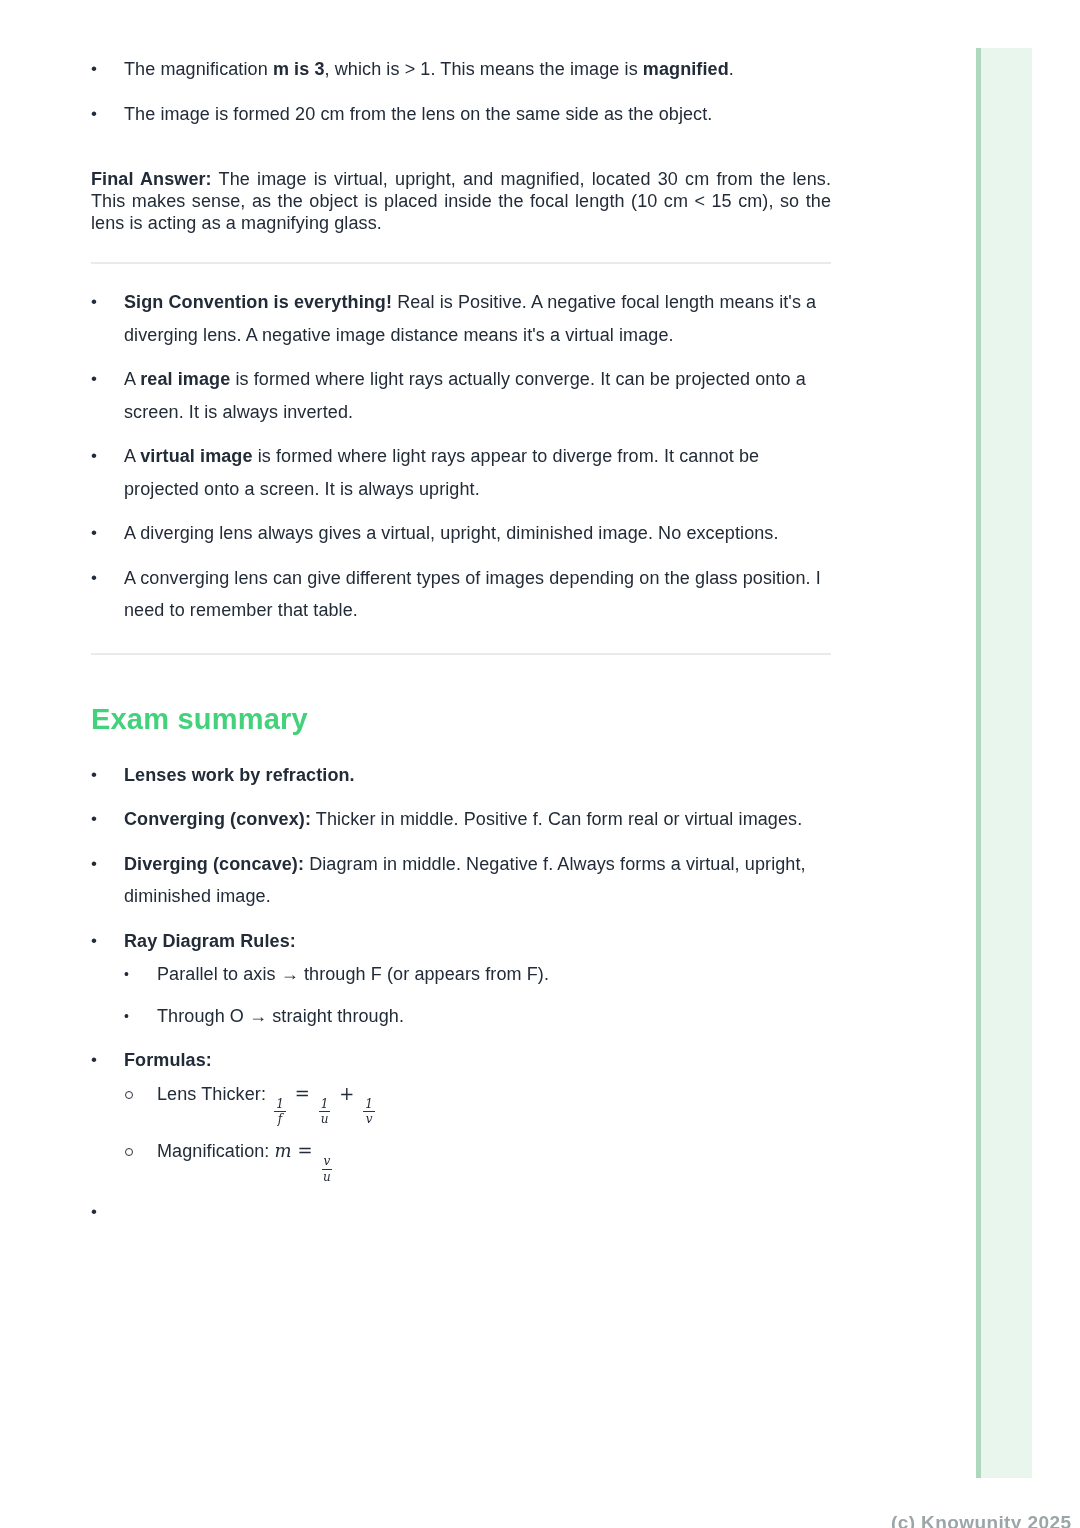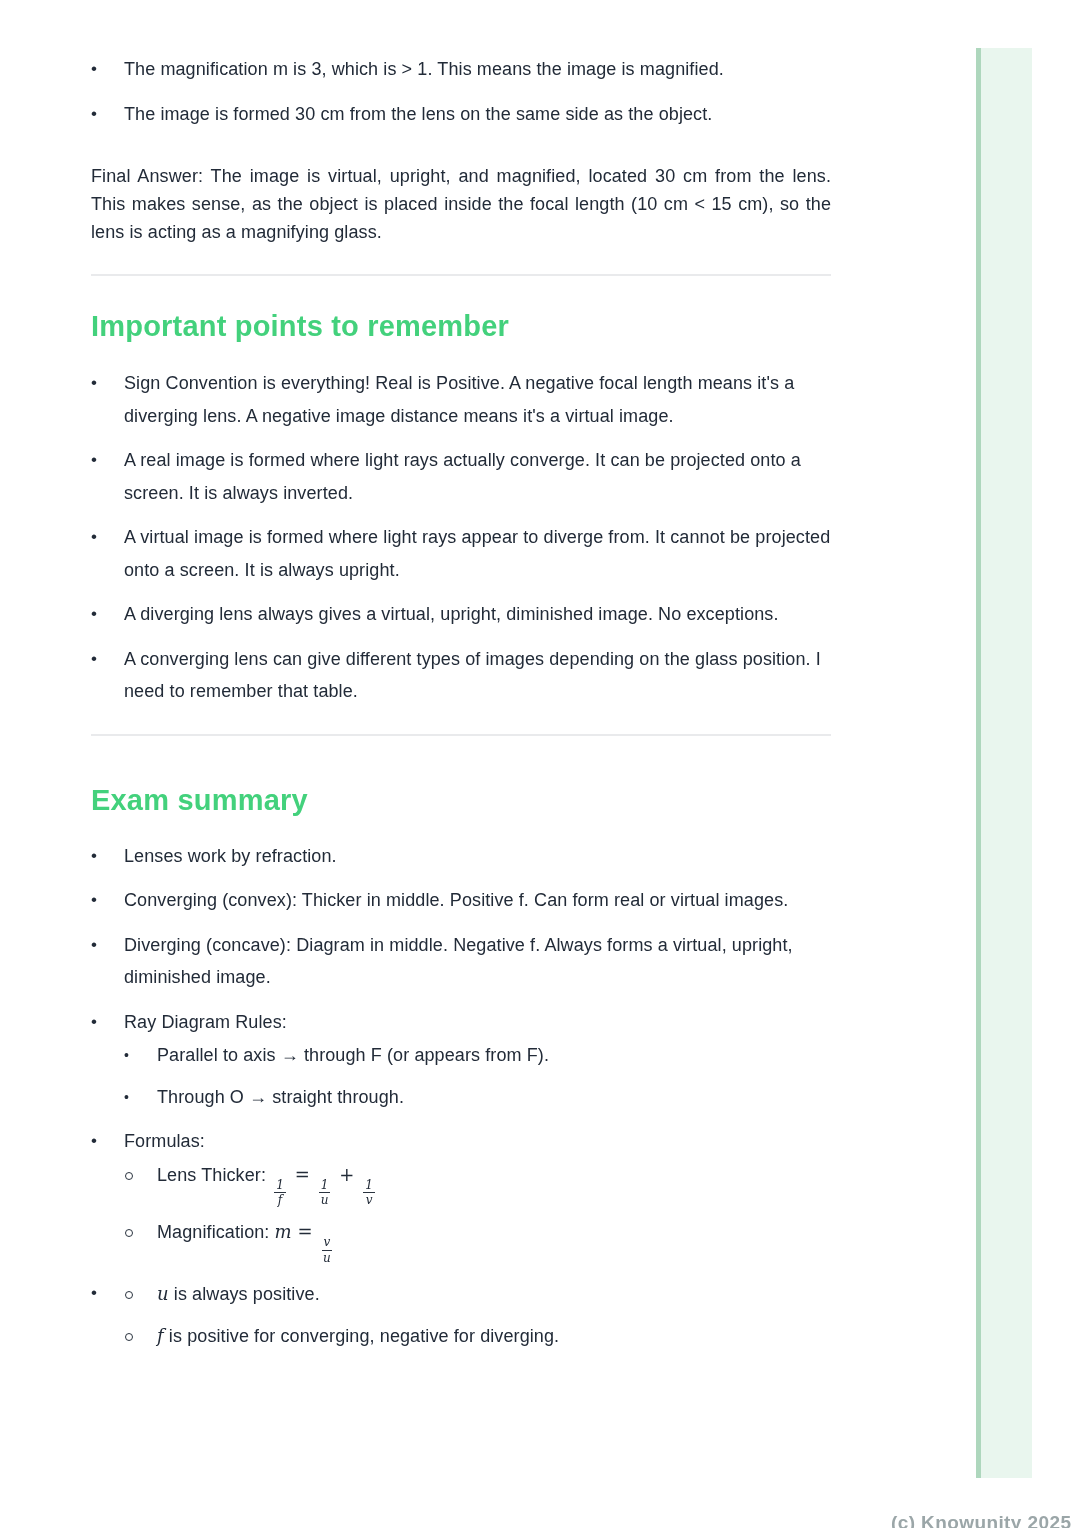--- a/index.html
+++ b/index.html
@@ -60,23 +60,23 @@
   .ring {
     display: inline-block;
     width: 8px;
     height: 8px;
     border: 1.5px solid #2a333f;
     border-radius: 50%;
     margin-top: 12px;
     margin-left: 1px;
   }
   .para {
-    margin-top: 20px;
+    margin-top: 26px;
     font-size: 18px;
-    line-height: 28px;
+    line-height: 22px;
     text-align: justify;
     letter-spacing: 0.1px;
   }
   .divider {
     margin-top: 28px;
     height: 2px;
     background: #e9eaec;
     width: 100%;
   }
   .divider.second { margin-top: 14px; }
@@ -84,21 +84,21 @@
     margin-top: 32px;
     font-size: 29px;
     line-height: 37px;
     font-weight: bold;
     color: #43d17c;
     letter-spacing: 0.2px;
   }
   h2.section-heading.exam { margin-top: 46px; }
   .ul.important { margin-top: 22px; }
   .ul.exam-list { margin-top: 21px; }
-  .b { font-weight: normal; }
+  .b { font-weight: bold; }
   .i { }
   .math {
     font-family: "DejaVu Serif", serif;
     font-style: italic;
     font-size: 18px;
   }
   .frac {
     display: inline-flex;
     flex-direction: column;
     align-items: center;
@@ -121,29 +121,28 @@
 
 <div class="content">
 
   <div class="ul">
     <div class="li">
       <span class="marker">•</span>
       <div class="text"><span>The magnification </span><span class="b">m is 3</span><span>, which is &gt; 1. This means the image is </span><span class="b">magnified</span><span>.</span></div>
     </div>
     <div class="li">
       <span class="marker">•</span>
-      <div class="text"><span>The image is formed 30 cm from the lens on the </span><span class="i">same side</span><span> as the object.</span></div>
+      <div class="text"><span>The image is formed 20 cm from the lens on the </span><span class="i">same side</span><span> as the object.</span></div>
     </div>
   </div>
 
   <div class="para"><span class="b">Final Answer:</span><span> The image is virtual, upright, and magnified, located 30 cm from the lens. This makes sense, as the object is placed inside the focal length (10 cm &lt; 15 cm), so the lens is acting as a magnifying glass.</span></div>
 
   <div class="divider"></div>
 
-  <h2 class="section-heading">Important points to remember</h2>
 
   <div class="ul important">
     <div class="li">
       <span class="marker">•</span>
       <div class="text"><span class="b">Sign Convention is everything!</span><span> Real is Positive. A negative focal length means it's a diverging lens. A negative image distance means it's a virtual image.</span></div>
     </div>
     <div class="li">
       <span class="marker">•</span>
       <div class="text"><span>A </span><span class="b">real image</span><span> is formed where light rays actually converge. It can be projected onto a screen. It is always inverted.</span></div>
     </div>
@@ -224,27 +223,17 @@
                   <span class="den">u</span>
                 </span></div>
           </div>
         </div>
       </div>
     </div>
 
     <div class="li">
       <span class="marker">•</span>
       <div class="text">
-        <div class="sublist">
-          <div class="li">
-            <span class="marker"><span class="ring"></span></span>
-            <div class="text"><span class="math">u</span><span> is always positive.</span></div>
-          </div>
-          <div class="li">
-            <span class="marker"><span class="ring"></span></span>
-            <div class="text"><span class="math">f</span><span> is positive for converging, negative for diverging.</span></div>
-          </div>
-        </div>
       </div>
     </div>
 
   </div>
 </div>
 
 </body></html>

